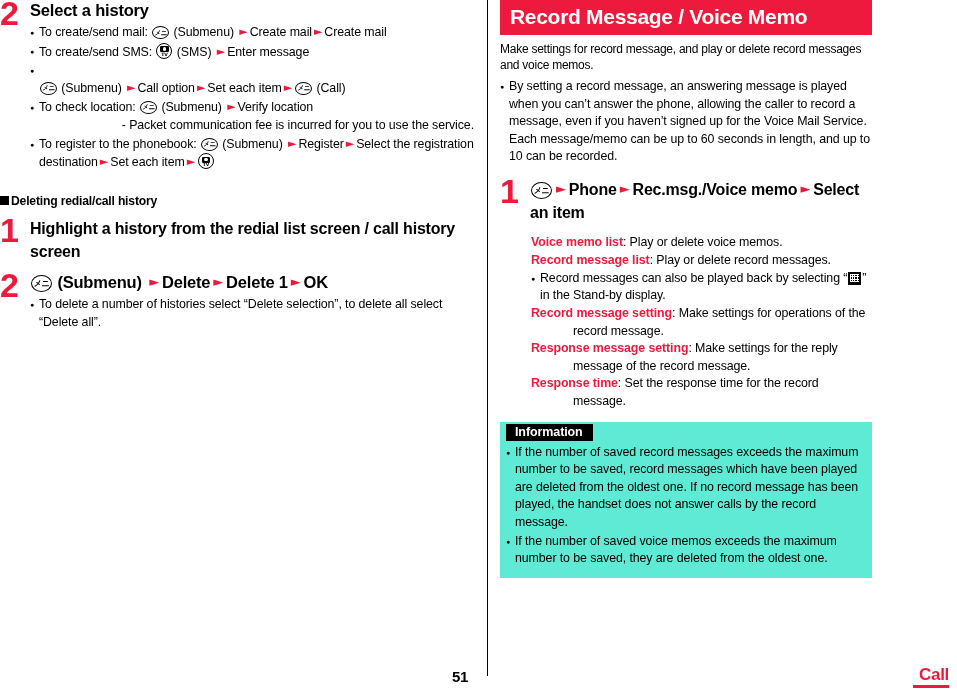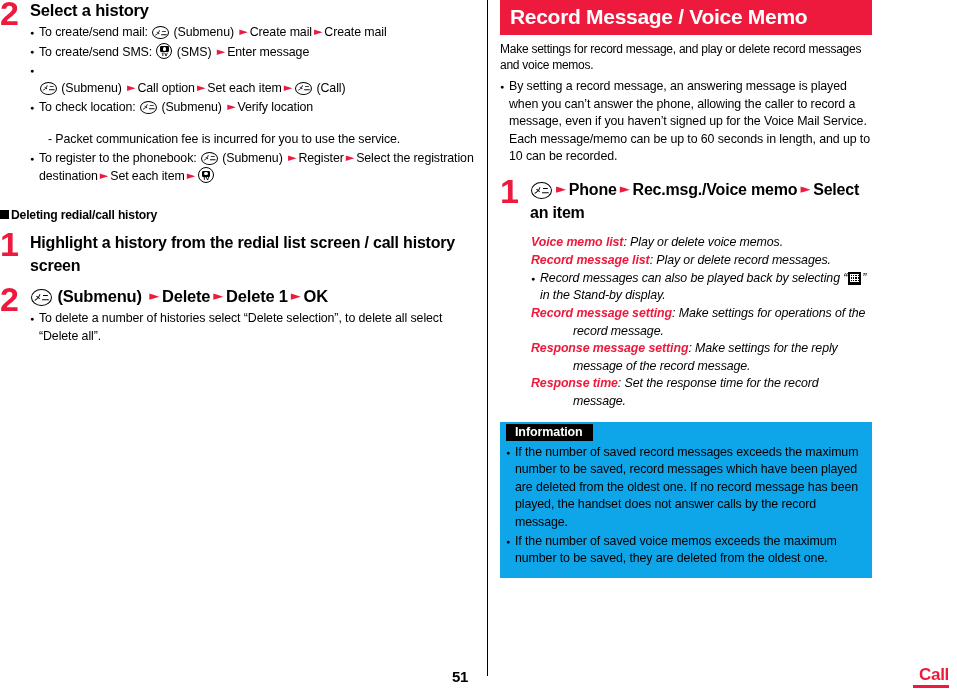--- a/index.html
+++ b/index.html
@@ -95,21 +95,22 @@
     content: "\25CF";
     position: absolute;
     left: 0px;
     top: 0px;
     font-size: 7px;
     line-height: 2.6;
   }
   .sub-dash {
     padding-left: 18px;
     text-indent: -9px;
-    margin-top: 15px;
+    margin-top: 1px;
+    text-align: right;
   }
 
   
   .keyicon {
     display: inline-block;
     vertical-align: -3px;
     width: 17px;
     height: 13px;
     border: 1.3px solid #000;
     border-radius: 50%;
@@ -242,21 +243,20 @@
     font-weight: normal;
     line-height: 1.33;
     margin-top: 7px;
     letter-spacing: -0.25px;
   }
 
   
   .optlist {
     margin-top: 10px;
     padding-left: 31px;
-    font-style: italic;
   }
   .optrow {
     font-size: 12.4px;
     line-height: 1.42;
     letter-spacing: -0.1px;
     padding-left: 42px;
     text-indent: -42px;
     margin-bottom: 0px;
   }
   .optname {
@@ -275,21 +275,21 @@
     position: absolute;
     left: 0px;
     top: 0px;
     font-size: 7px;
     line-height: 2.6;
   }
 
   
   .infobox {
     margin-top: 11px;
-    background: #0ea5e9;
+    background: #5eead4;
     padding: 0 0 9px 0;
   }
   .info-title {
     display: inline-block;
     background: #000000;
     color: #ffffff;
     font-size: 12.5px;
     font-weight: bold;
     padding: 1px 10px 2px 9px;
     margin-left: 6px;

